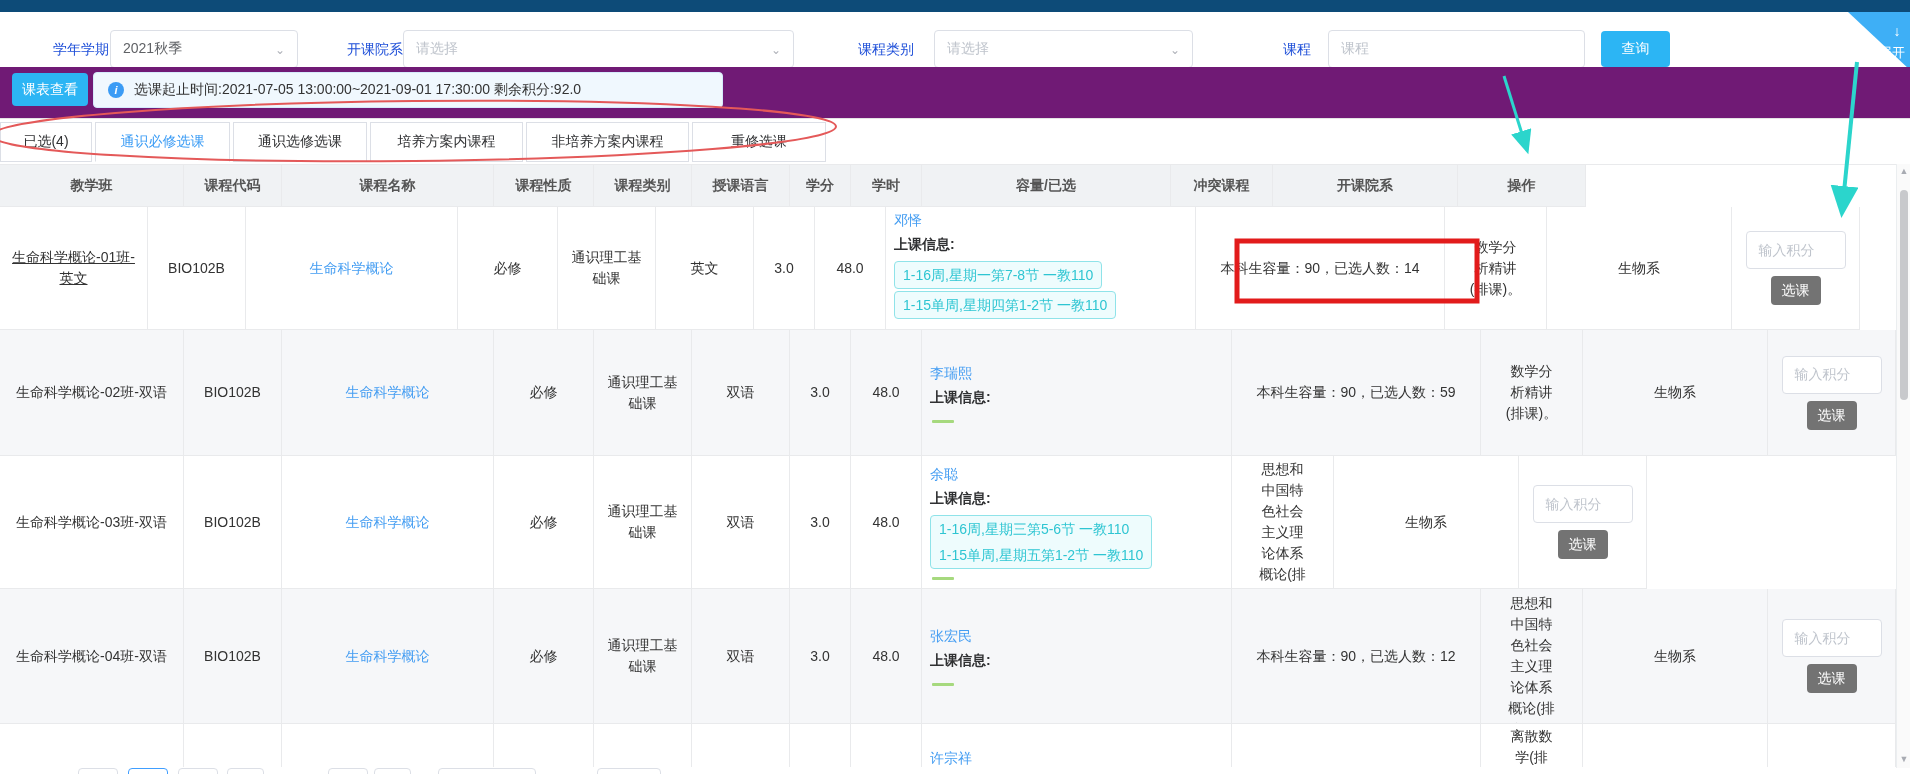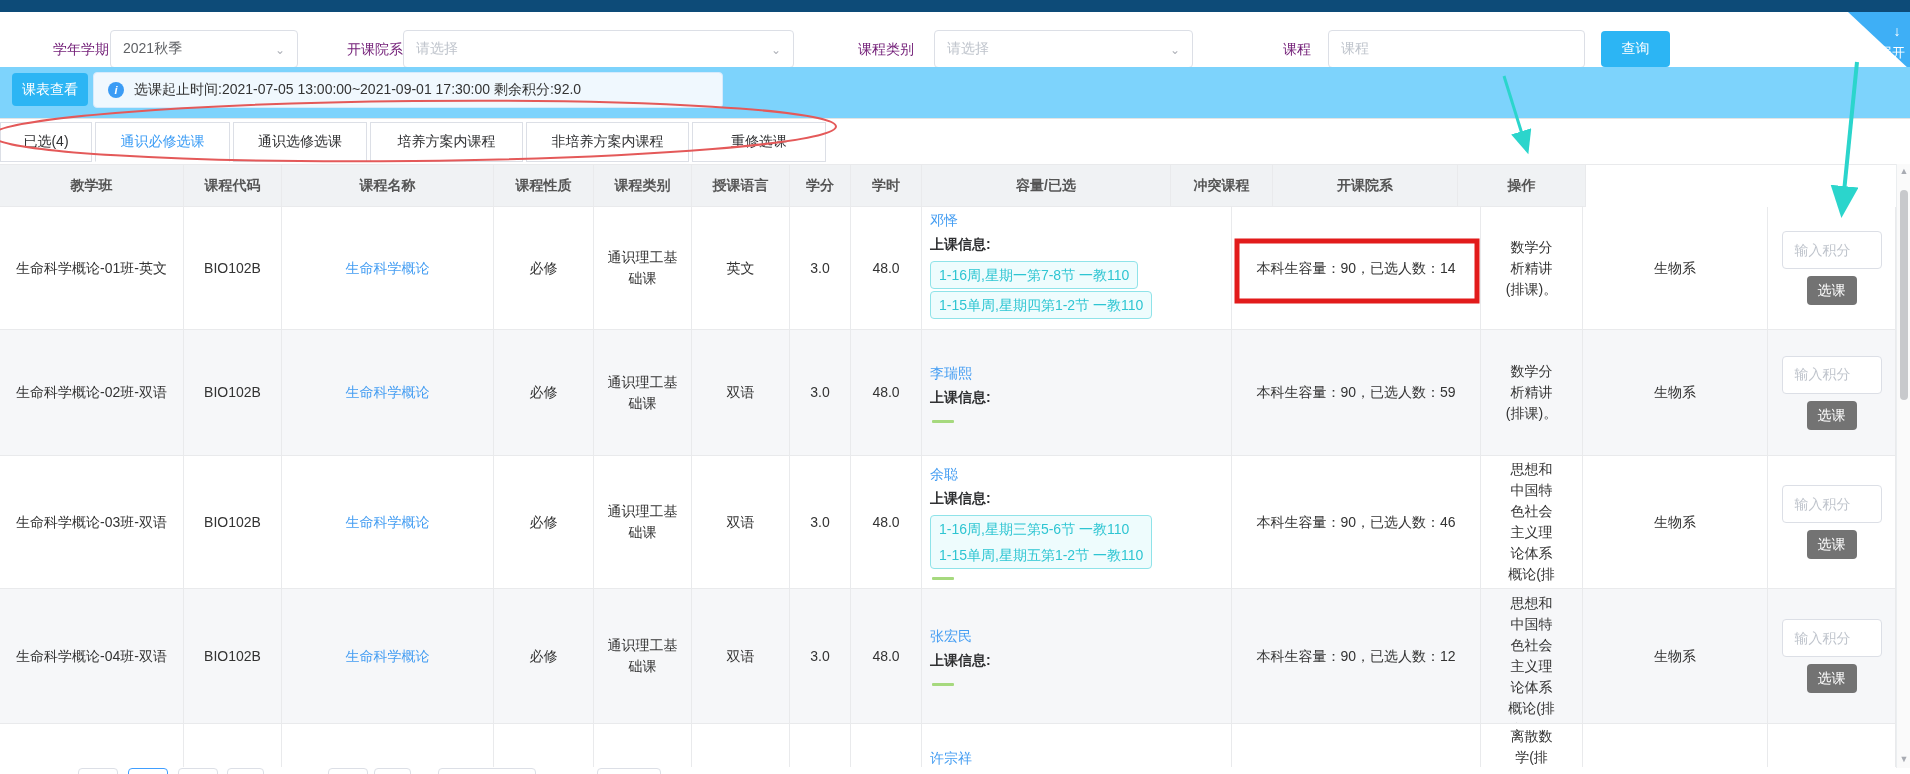--- a/index.html
+++ b/index.html
@@ -2,31 +2,31 @@
 <html><head>
 <meta charset="utf-8">
 <style>
   html,body{margin:0;padding:0;background:#fff;}
   .screen{position:relative;width:1910px;height:774px;overflow:hidden;background:#fff;
           font-family:"Liberation Sans","DejaVu Sans",sans-serif;font-size:14px;color:#333;}
   
   .topbar{position:absolute;left:0;top:0;width:1910px;height:12px;background:#0d4b78;}
   
   .filters{position:absolute;left:0;top:12px;width:1910px;height:55px;background:#fff;border-bottom:1px solid #ececec;}
-  .flabel{position:absolute;top:29px;color:#701a75;}
+  .flabel{position:absolute;top:29px;color:#1d4ed8;}
   .select,.textinput{position:absolute;top:18px;height:38px;border:1px solid #dcdfe6;border-radius:4px;
           background:#fff;box-sizing:border-box;display:flex;align-items:center;padding:0 30px 0 12px;color:#606266;}
   .textinput{padding:0 12px;}
   .placeholder{color:#bfc4cc;}
   .chevron{position:absolute;right:12px;top:12px;color:#b0b3ba;font-size:12px;}
   .btn-blue{position:absolute;background:#2cb5f4;color:#fff;border-radius:4px;display:flex;align-items:center;justify-content:center;cursor:pointer;}
   
   .ribbon{position:absolute;right:0;top:12px;width:62px;height:58px;}
   
-  .insection{position:absolute;left:0;top:67px;width:1910px;height:51px;background:#7dd3fc;border-bottom:1px solid #e4e4e4;}
+  .insection{position:absolute;left:0;top:67px;width:1910px;height:51px;background:#701a75;border-bottom:1px solid #e4e4e4;}
   .banner{position:absolute;left:93px;top:5px;width:630px;height:36px;background:#f0f8fe;border:1px solid #d6eafc;
           border-radius:4px;display:flex;align-items:center;padding:0 14px;box-sizing:border-box;}
   .infoicon{width:16px;height:16px;border-radius:50%;background:#3b9cf5;color:#fff;font-size:11px;font-weight:bold;
           display:flex;align-items:center;justify-content:center;margin-right:10px;flex:0 0 16px;font-style:italic;}
   
   .tabs{position:absolute;left:0;top:122px;height:40px;display:flex;}
   .tab{height:40px;box-sizing:border-box;border:1px solid #dcdfe6;background:#fff;display:flex;align-items:center;
           justify-content:center;margin-right:3px;color:#303133;cursor:pointer;}
   .tab.active{color:#3b9cf5;border-bottom-color:#fff;}
   
@@ -130,21 +130,21 @@
         <div class="th" style="width: 98px;">课程类别</div>
         <div class="th" style="width: 98px;">授课语言</div>
         <div class="th" style="width: 61px;">学分</div>
         <div class="th" style="width: 71px;">学时</div>
         <div class="th" style="width: 249px;">容量/已选</div>
         <div class="th" style="width: 102px;">冲突课程</div>
         <div class="th" style="width: 185px;">开课院系</div>
         <div class="th" style="width: 128px;">操作</div>
       </div>
       <div class="tr" style="height: 123px;">
-        <div class="td" style="width: 184px;">生命科学概论-01班-英文</div>
+        <div class="td" style="width: 148px; text-decoration: underline;">生命科学概论-01班-英文</div>
         <div class="td" style="width: 98px;">BIO102B</div>
         <div class="td" style="width: 212px;">
           <span class="link">生命科学概论</span>
         </div>
         <div class="td" style="width: 100px;">必修</div>
         <div class="td" style="width: 98px;">通识理工基础课</div>
         <div class="td" style="width: 98px;">英文</div>
         <div class="td" style="width: 61px;">3.0</div>
         <div class="td" style="width: 71px;">48.0</div>
         <div class="td sched" style="width: 310px;">
@@ -199,21 +199,20 @@
         <div class="td" style="width: 71px;">48.0</div>
         <div class="td sched" style="width: 310px;">
           <span class="link teacher">余聪</span>
           <div class="slabel">上课信息:</div>
           <div class="sbox">
             <div>1-16周,星期三第5-6节 一教110</div>
             <div>1-15单周,星期五第1-2节 一教110</div>
           </div>
           <div class="dash"></div>
         </div>
-        <div class="td" style="width: 249px;">本科生容量：90，已选人数：46</div>
         <div class="td cell-conflict" style="width: 102px;">毛泽东思想和中国特色社会主义理论体系概论(排课)。</div>
         <div class="td" style="width: 185px;">生物系</div>
         <div class="td action" style="width: 128px;">
           <div class="score-input">输入积分</div>
           <div class="btn-green">选课</div>
         </div>
       </div>
       <div class="tr striped" style="height: 135px;">
         <div class="td" style="width: 184px;">生命科学概论-04班-双语</div>
         <div class="td" style="width: 98px;">BIO102B</div>

